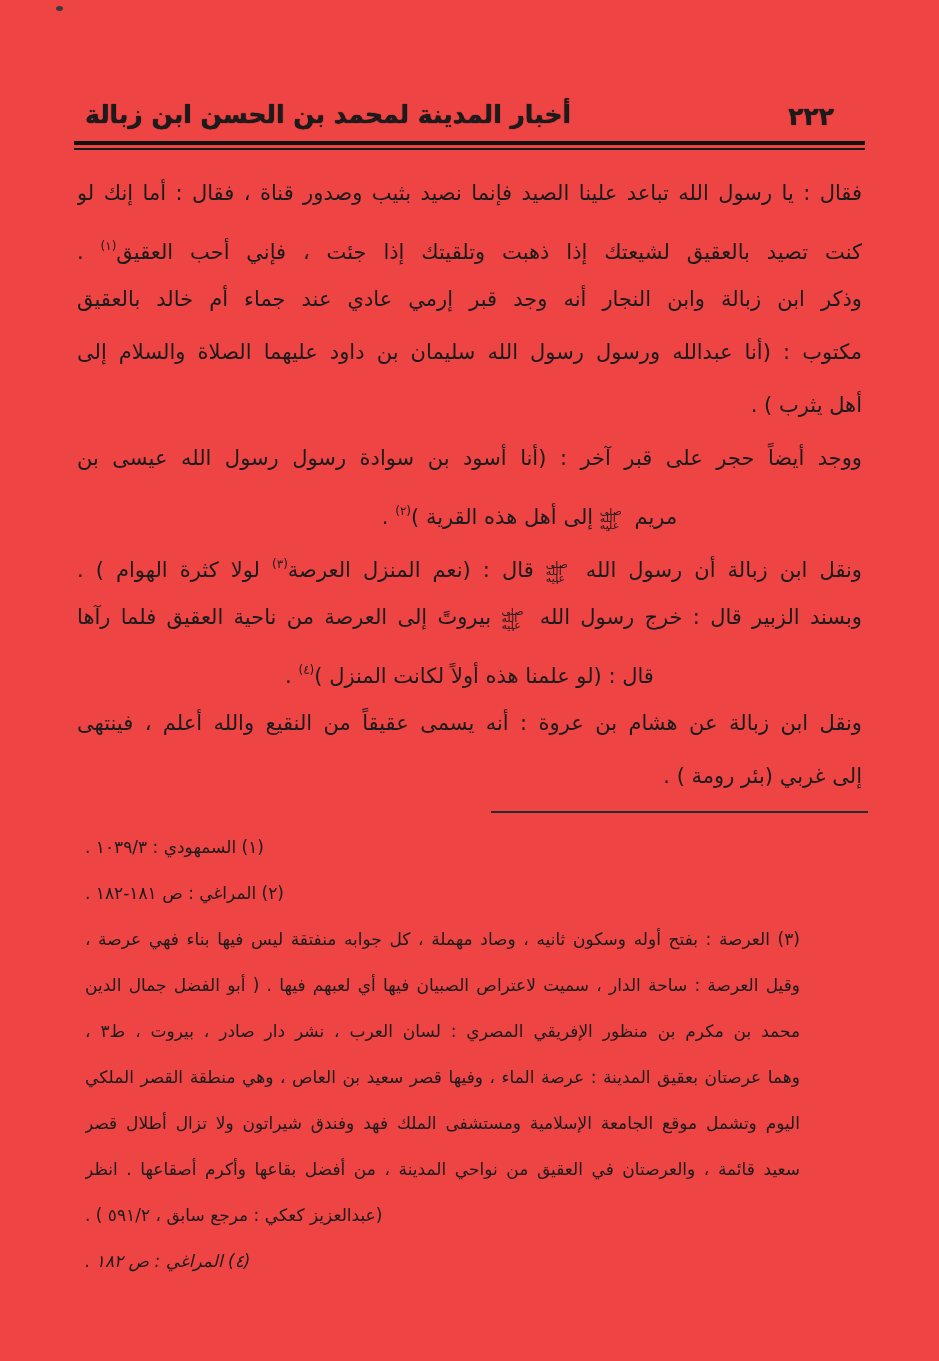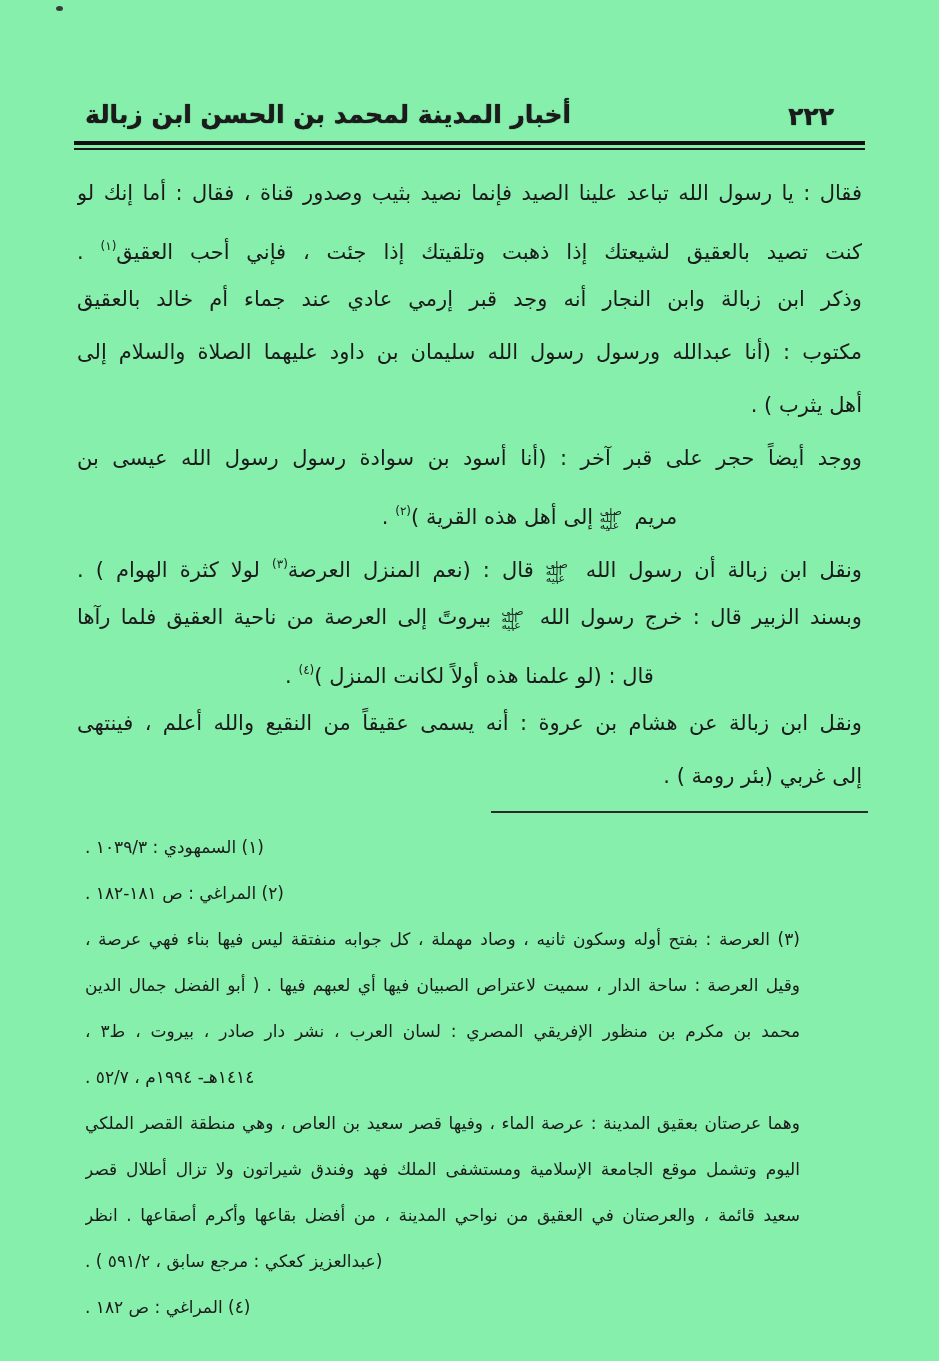--- a/index.html
+++ b/index.html
@@ -3,21 +3,21 @@
 <meta charset="utf-8">
 <style>
   html,body{margin:0;padding:0;}
   body{
     width:939px;height:1361px;
     background:#e9e9e9;
     font-family:"DejaVu Sans",sans-serif;
   }
   .page{
     position:relative;width:939px;height:1361px;
-    background:#86efac;color:#1b1b1b;overflow:hidden;direction:rtl;
+    background:#ef4444;color:#1b1b1b;overflow:hidden;direction:rtl;
   }
   
   .header{position:absolute;top:98px;left:77px;right:77px;height:44px;}
   .header-title{
     position:absolute;left:8px;top:2px;
     font-size:25px;font-weight:bold;white-space:nowrap;
     text-shadow:0 0 1px #000;
   }
   .page-number{
     position:absolute;right:28px;top:4px;
@@ -50,21 +50,21 @@
     border-top:2px solid #2b2b2b;
   }
   .footnotes{position:absolute;top:824px;left:85px;right:139px;}
   .fl{
     display:block;height:46px;line-height:46px;
     font-size:17px;overflow:hidden;
   }
   .fl.full{text-align:justify;text-align-last:justify;}
   .fl.right{text-align:left;white-space:nowrap;}
   .fl.indent-sm{padding-right:50px;}
-  .fl.indent-lg{padding-right:148px;}
+  .fl.indent-lg{padding-right:148px;font-style:italic;}
   .scan-speck{
     position:absolute;left:56px;top:6px;width:7px;height:5px;
     background:#3a3a3a;border-radius:50%;
   }
 </style>
 </head>
 <body>
 
 <div class="page">
 
@@ -98,21 +98,20 @@
   </div>
 
   <div class="footnote-rule"></div>
 
   <div class="footnotes">
     <div class="fl right">(١) السمهودي : ١٠٣٩/٣ .</div>
     <div class="fl right">(٢) المراغي : ص ١٨١-١٨٢ .</div>
     <div class="fl full">(٣) العرصة : بفتح أوله وسكون ثانيه ، وصاد مهملة ، كل جوابه منفتقة ليس فيها بناء فهي عرصة ،</div>
     <div class="fl full">وقيل العرصة : ساحة الدار ، سميت لاعتراص الصبيان فيها أي لعبهم فيها . ( أبو الفضل جمال الدين</div>
     <div class="fl full">محمد بن مكرم بن منظور الإفريقي المصري : لسان العرب ، نشر دار صادر ، بيروت ، ط٣ ،</div>
-    <div class="fl right">١٤١٤هـ- ١٩٩٤م ، ٥٢/٧ .</div>
     <div class="fl full">وهما عرصتان بعقيق المدينة : عرصة الماء ، وفيها قصر سعيد بن العاص ، وهي منطقة القصر الملكي</div>
     <div class="fl full">اليوم وتشمل موقع الجامعة الإسلامية ومستشفى الملك فهد وفندق شيراتون ولا تزال أطلال قصر</div>
     <div class="fl full">سعيد قائمة ، والعرصتان في العقيق من نواحي المدينة ، من أفضل بقاعها وأكرم أصقاعها . انظر</div>
     <div class="fl right indent-sm">(عبدالعزيز كعكي : مرجع سابق ، ٥٩١/٢ ) .</div>
     <div class="fl right indent-lg">(٤) المراغي : ص ١٨٢ .</div>
   </div>
 
 </div>
 
 </body></html>

